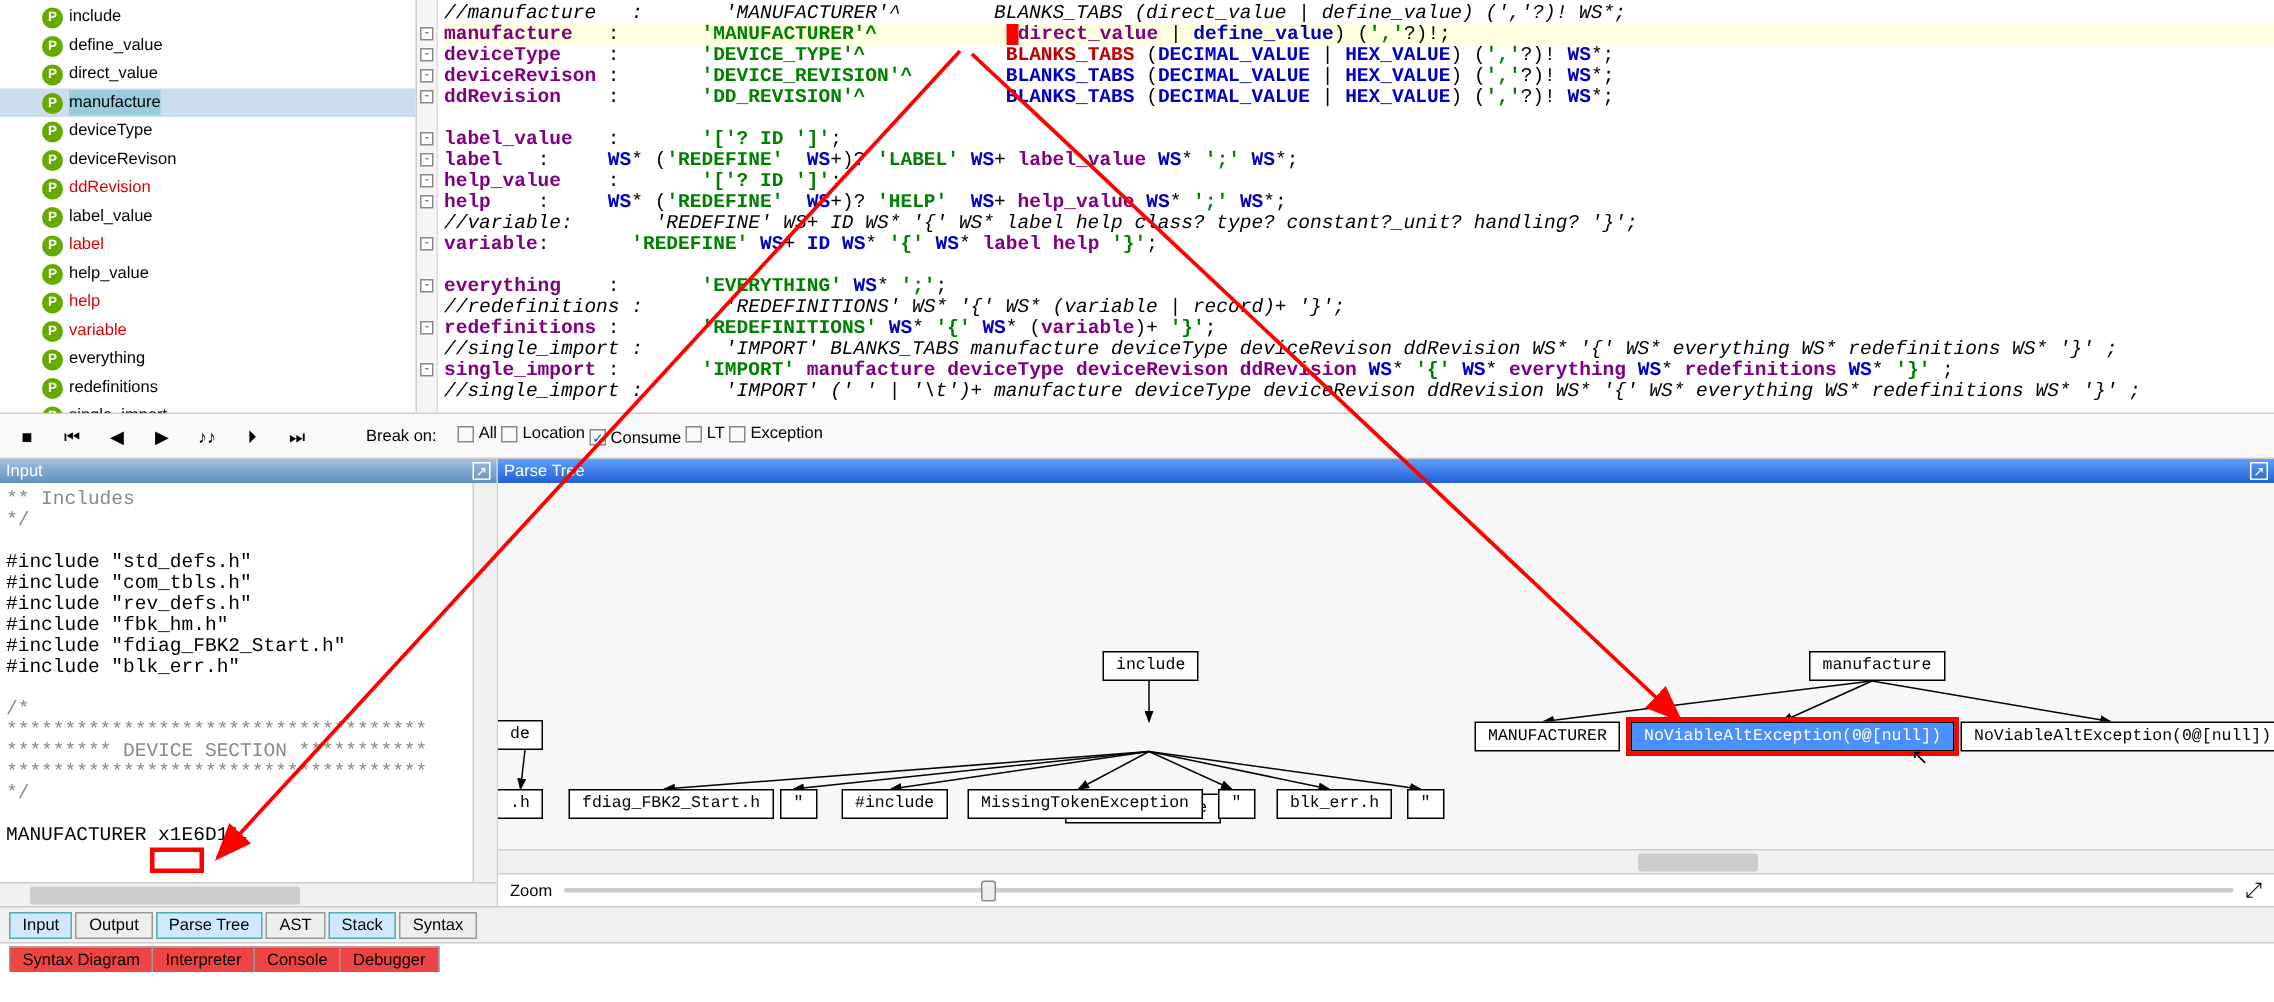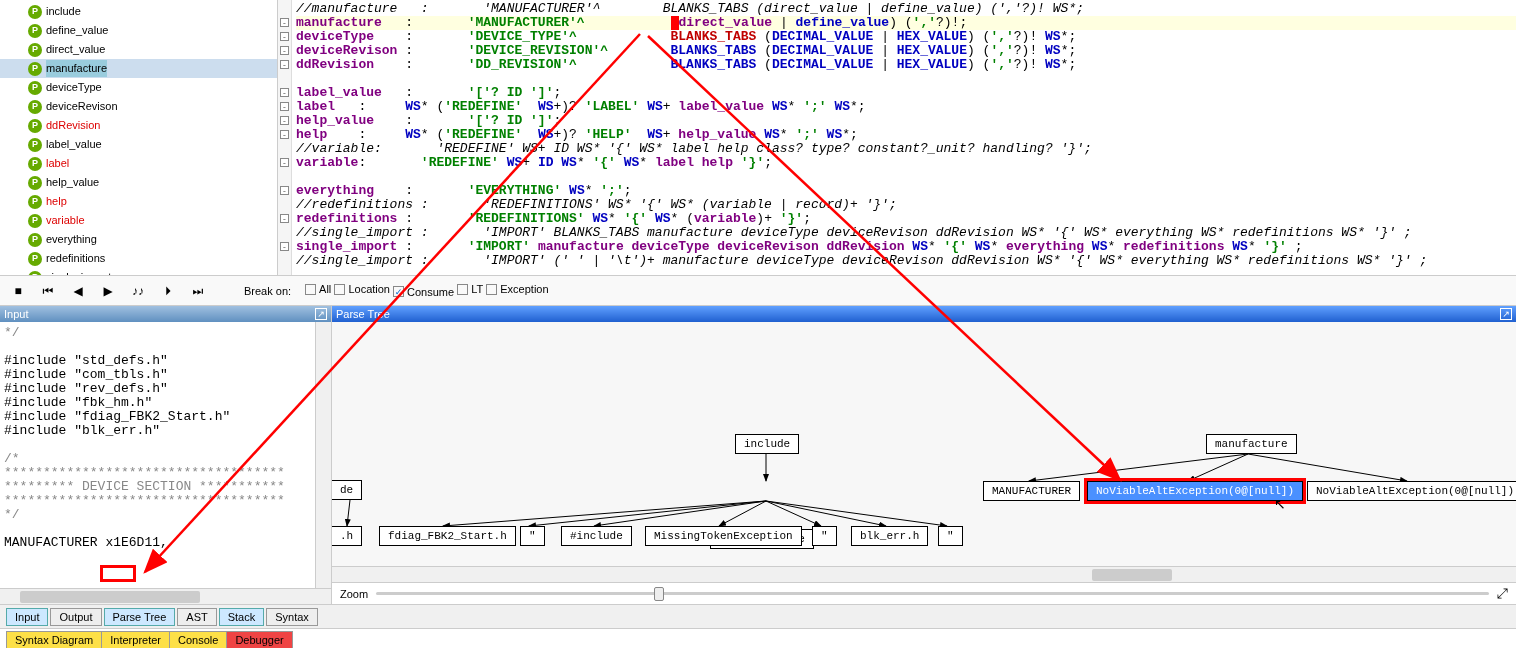--- a/index.html
+++ b/index.html
@@ -40,21 +40,21 @@
 .tree-node { position: absolute; border: 1px solid #000; background: #fff; font-family: "Courier New", monospace; font-size: 11px; padding: 3px 8px; white-space: nowrap; }
 .tree-node.sel { background: #4a90ff; color: #fff; }
 .tree-node.hlred { outline: 3px solid #f00; }
 .zoom-bar { height: 22px; display: flex; align-items: center; padding: 0 8px; border-top: 1px solid #ccc; gap: 8px; font-size: 11px; }
 .slider-track { flex: 1; height: 3px; background: #ccc; position: relative; border-radius: 2px; }
 .slider-thumb { position: absolute; top: -5px; width: 10px; height: 14px; background: #eee; border: 1px solid #888; border-radius: 2px; }
 .bottom-tabs { height: 24px; display: flex; align-items: center; padding: 2px 6px; gap: 2px; border-top: 1px solid #ccc; background: #f0f0f0; }
 .btab { border: 1px solid #999; background: #eee; padding: 2px 8px; font-size: 11px; cursor: pointer; }
 .btab.active { background: #cde8ff; border-color: #5aa; }
 .page-tabs { height: 22px; display: flex; align-items: center; padding: 2px 6px; gap: 0; border-top: 1px solid #ccc; background: #fff; }
-.ptab { border: 1px solid #999; border-bottom: none; background: #fde047; padding: 2px 8px; font-size: 11px; margin-right: -1px; cursor: pointer; }
+.ptab { border: 1px solid #999; border-bottom: none; background: #ef4444; padding: 2px 8px; font-size: 11px; margin-right: -1px; cursor: pointer; }
 .ptab.active { background: #ef4444; }
 .overlay-svg { position: absolute; left: 0; top: 0; width: 1516px; height: 668px; pointer-events: none; }
 .scroll-x { height: 16px; background: #f0f0f0; border-top: 1px solid #ccc; position: relative; }
 .scroll-thumb-x { position: absolute; height: 12px; top: 2px; background: #ccc; border-radius: 2px; }
 .scroll-y { width: 16px; background: #f0f0f0; border-left: 1px solid #ccc; }
 .popout-icon { width: 12px; height: 12px; border: 1px solid #fff; font-size: 9px; display: inline-flex; align-items: center; justify-content: center; cursor: pointer; color: #fff; }
 .hlred-box { position: absolute; border: 3px solid #f00; }
 .cursor-arrow { position: absolute; font-size: 14px; color: #000; pointer-events: none; }
 </style>
 </head>
@@ -171,20 +171,21 @@
 </div>
 
 <div class="middle">
   <div class="input-pane">
     <div class="pane-title">
       <span>Input</span>
       <span class="popout-icon">↗</span>
     </div>
     <div style="flex:1; display:flex;">
       <div class="input-body" id="input-body">
+          <div class="gray">** Includes</div>
           <div class="gray">*/</div>
           <div>&nbsp;</div>
           <div>#include "std_defs.h"</div>
           <div>#include "com_tbls.h"</div>
           <div>#include "rev_defs.h"</div>
           <div>#include "fbk_hm.h"</div>
           <div>#include "fdiag_FBK2_Start.h"</div>
           <div>#include "blk_err.h"</div>
           <div>&nbsp;</div>
           <div class="gray">/*</div>

